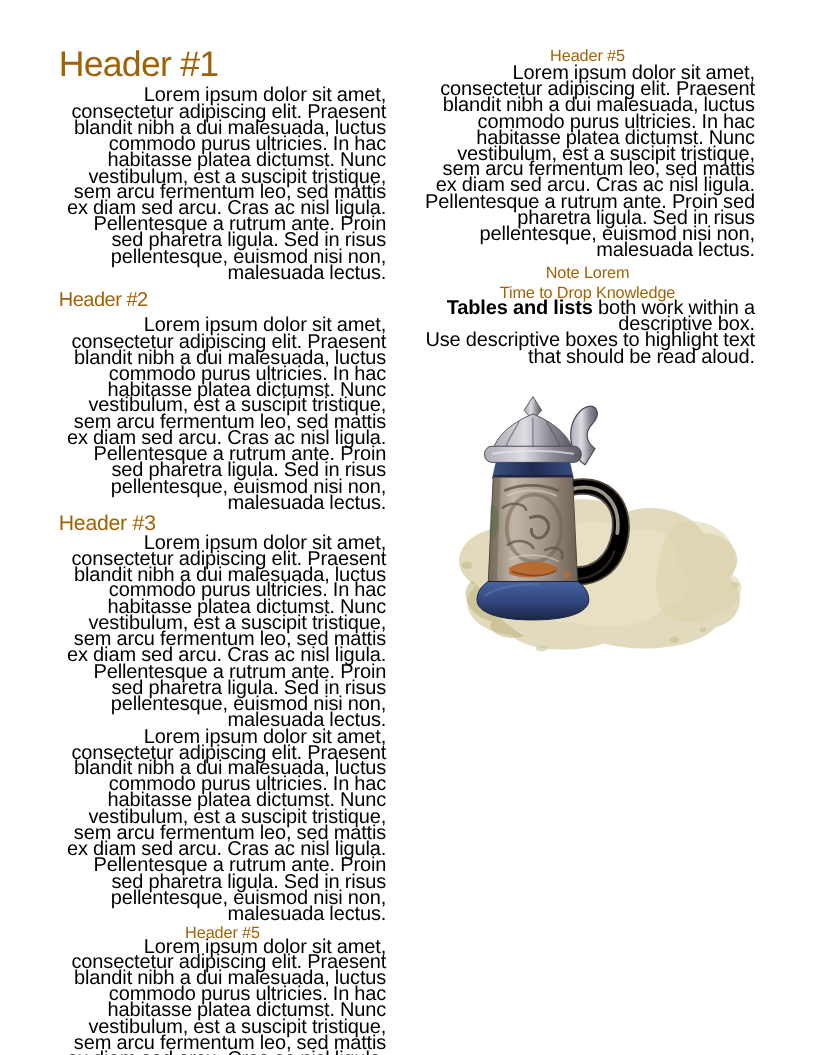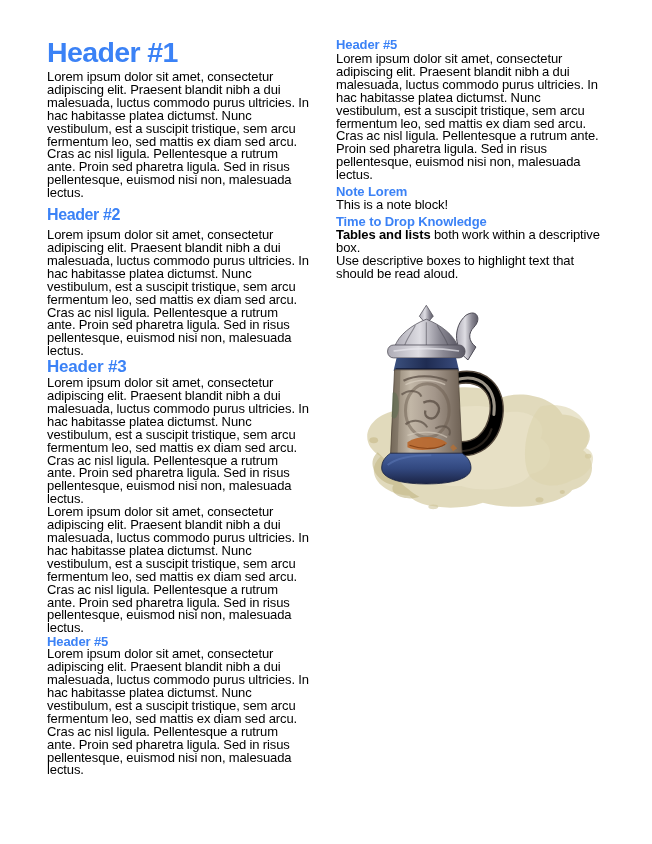--- a/index.html
+++ b/index.html
@@ -18,31 +18,32 @@
     gap: 27px;
     font-family: "Liberation Sans", "DejaVu Sans", sans-serif;
     color: #000000;
     overflow: hidden;
   }
   .col { flex: 0 0 262px; width: 262px; }
   .col-right { flex: 0 0 268px; width: 268px; }
 
   p.body {
     margin: 0;
-    font-size: 13px;
+    font-size: 16px;
     line-height: 12.9px;
     letter-spacing: -0.1px;
     word-spacing: -0.2px;
+    text-align: right;
   }
-  h1, h2, h3, h4, h5 { font-weight: bold; color: #3b82f6; }
+  h1, h2, h3, h4, h5 { font-weight: normal; color: #a16207; }
   h1 { font-size: 28.5px; line-height: 28px; margin: 0 0 5px 0; letter-spacing: -0.6px; }
   h2 { font-size: 16px;   line-height: 21px; margin: 4px 0 4px 0; letter-spacing: -0.4px; }
   h3 { font-size: 17px;   line-height: 16px; margin: 1px 0 2px 0; letter-spacing: -0.2px; }
   h4 { font-size: 15px;   line-height: 14px; margin: 1px 0 1px 0; letter-spacing: -0.2px; }
-  h5 { font-size: 13px;   line-height: 13px; margin: 0; letter-spacing: -0.1px; }
+  h5 { font-size: 13px;   line-height: 13px; margin: 0; letter-spacing: -0.1px; text-align: center; }
   .col-right h5 { margin: 3px 0 1px 0; }
   .col-right h5.first { margin-top: 0; margin-bottom: 2px; }
   .inline-bold { font-weight: bold; }
 
   figure.stein {
     margin: 24px 0 0 0;
     width: 268px;
     height: 212px;
   }
 </style>
@@ -65,21 +66,20 @@
 
     <h5>Header #5</h5>
     <p class="body">Lorem ipsum dolor sit amet, consectetur adipiscing elit. Praesent blandit nibh a dui malesuada, luctus commodo purus ultricies. In hac habitasse platea dictumst. Nunc vestibulum, est a suscipit tristique, sem arcu fermentum leo, sed mattis ex diam sed arcu. Cras ac nisl ligula. Pellentesque a rutrum ante. Proin sed pharetra ligula. Sed in risus pellentesque, euismod nisi non, malesuada lectus.</p>
   </div>
 
   <div class="col col-right">
     <h5 class="first">Header #5</h5>
     <p class="body">Lorem ipsum dolor sit amet, consectetur adipiscing elit. Praesent blandit nibh a dui malesuada, luctus commodo purus ultricies. In hac habitasse platea dictumst. Nunc vestibulum, est a suscipit tristique, sem arcu fermentum leo, sed mattis ex diam sed arcu. Cras ac nisl ligula. Pellentesque a rutrum ante. Proin sed pharetra ligula. Sed in risus pellentesque, euismod nisi non, malesuada lectus.</p>
 
     <h5>Note Lorem</h5>
-    <p class="body">This is a note block!</p>
 
     <h5>Time to Drop Knowledge</h5>
     <p class="body"><span class="inline-bold">Tables and lists</span><span> both work within a descriptive box.</span></p>
 
     <p class="body">Use descriptive boxes to highlight text that should be read aloud.</p>
 
     <figure class="stein">
       <svg width="268" height="211" viewBox="0 0 270 212" xmlns="http://www.w3.org/2000/svg">
         <defs>
           <linearGradient id="pewter" x1="0" y1="0" x2="1" y2="0">

